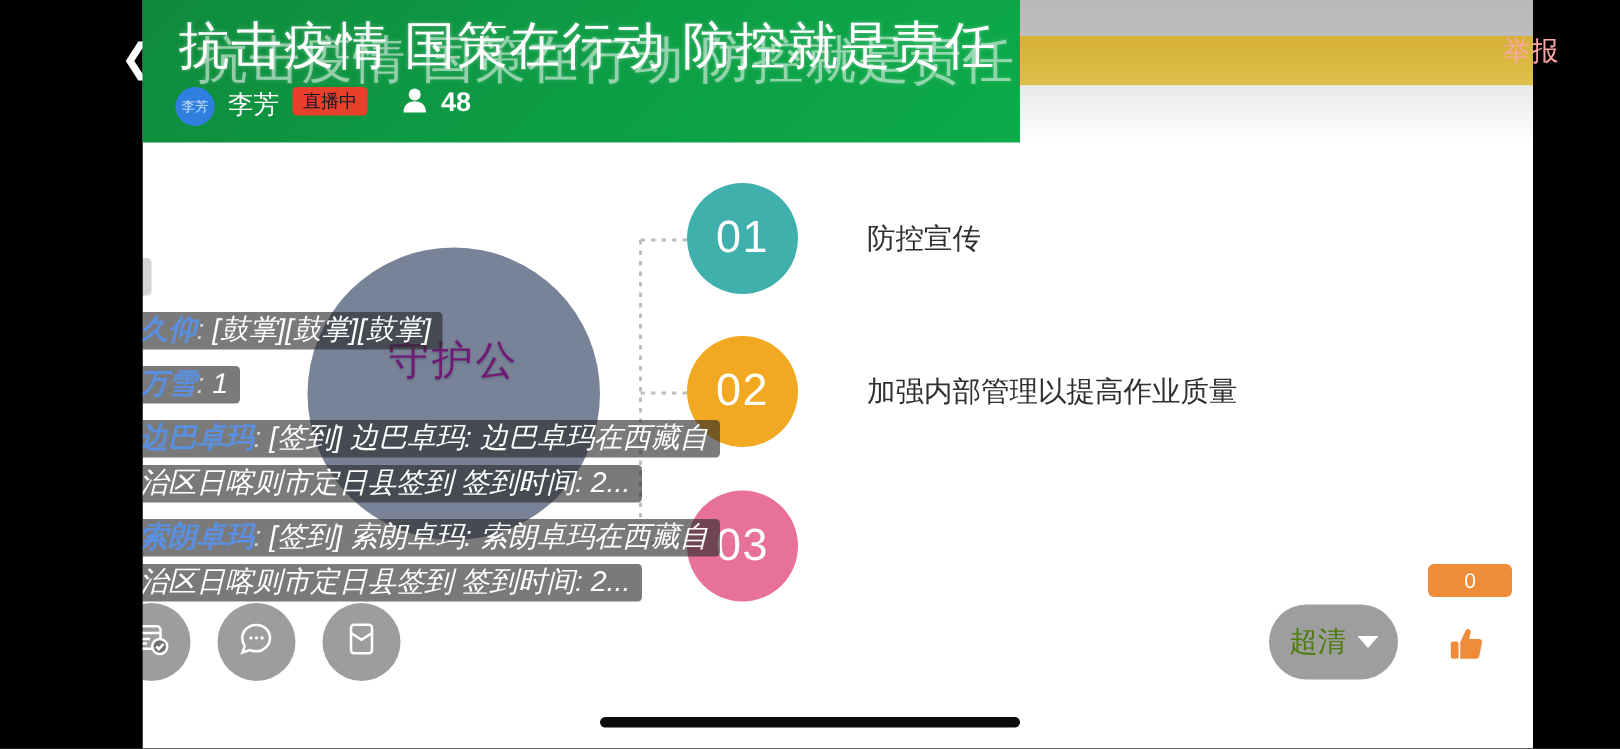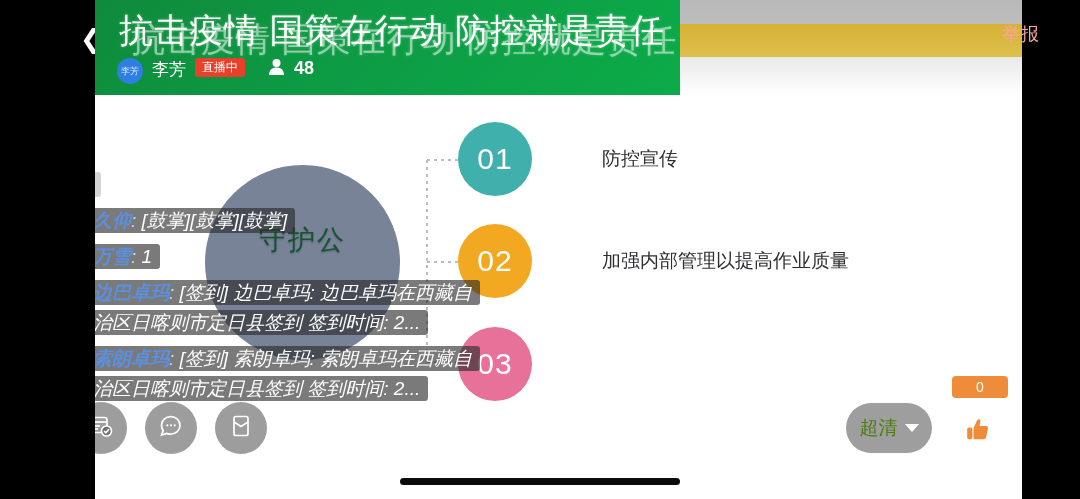--- a/index.html
+++ b/index.html
@@ -41,38 +41,38 @@
     background:linear-gradient(to bottom,#e9e9e9,#ffffff);
   }
 
   
   .slide-circle {
     position:absolute; left:110px; top:165px; width:195px; height:195px;
     border-radius:50%; background:#5a6881; opacity:.82;
   }
   .slide-circle-text {
     position:absolute; left:110px; top:222px; width:195px;
-    text-align:center; color:#14532d; font-size:27px; letter-spacing:2px;
+    text-align:center; color:#701a75; font-size:27px; letter-spacing:2px;
     text-shadow:0 1px 2px rgba(0,0,0,.25);
   }
 
   
   .connector {
     position:absolute; left:322px; top:152px; width:56px; height:218px;
   }
 
   
   .item { position:absolute; display:flex; align-items:center; }
   .num-circle {
     width:74px; height:74px; border-radius:50%;
     display:flex; align-items:center; justify-content:center;
     color:#ffffff; font-size:30px; font-weight:400; letter-spacing:1px;
   }
   .item-label {
-    margin-left:70px; color:#2f2f33; font-size:19px; white-space:nowrap;
+    margin-left:46px; color:#2f2f33; font-size:19px; white-space:nowrap;
   }
   #item-0 { left:363px; top:122px; }
   #item-1 { left:363px; top:224px; }
   #item-2 { left:363px; top:327px; }
 
   
   .chat { position:absolute; left:-8px; top:170px; width:420px; z-index:25; }
   .chat-row {
     display:block; margin:0 0 6px 0; max-width:400px;font-style:italic;
   }
@@ -105,21 +105,21 @@
     position:absolute; left:22px; top:58px; height:28px;
     display:flex; align-items:flex-start; gap:9px;
   }
   .avatar {
     width:26px; height:26px; border-radius:50%;
     background:#2f7fe0; color:#cfe2ff; font-size:9px;
     display:flex; align-items:center; justify-content:center;
   }
   .host-name { color:#ffffff; font-size:17px; }
   .live-badge {
-    background:#e8402a; color:#ffffff; font-size:12px;
+    background:#e8402a; color:#0f172a; font-size:12px;
     padding:2px 7px; border-radius:3px; line-height:15px;
   }
   .viewer-icon { color:#ffffff; font-size:18px; margin-left:14px; line-height:1; }
   .viewer-count { color:#ffffff; font-size:18px;font-weight:bold; }
 
   
   .report-btn {
     position:absolute; left:966px; top:22px; z-index:55;
     color:#fca5a5; font-size:18px; letter-spacing:1px;margin-left:36px;
   }

